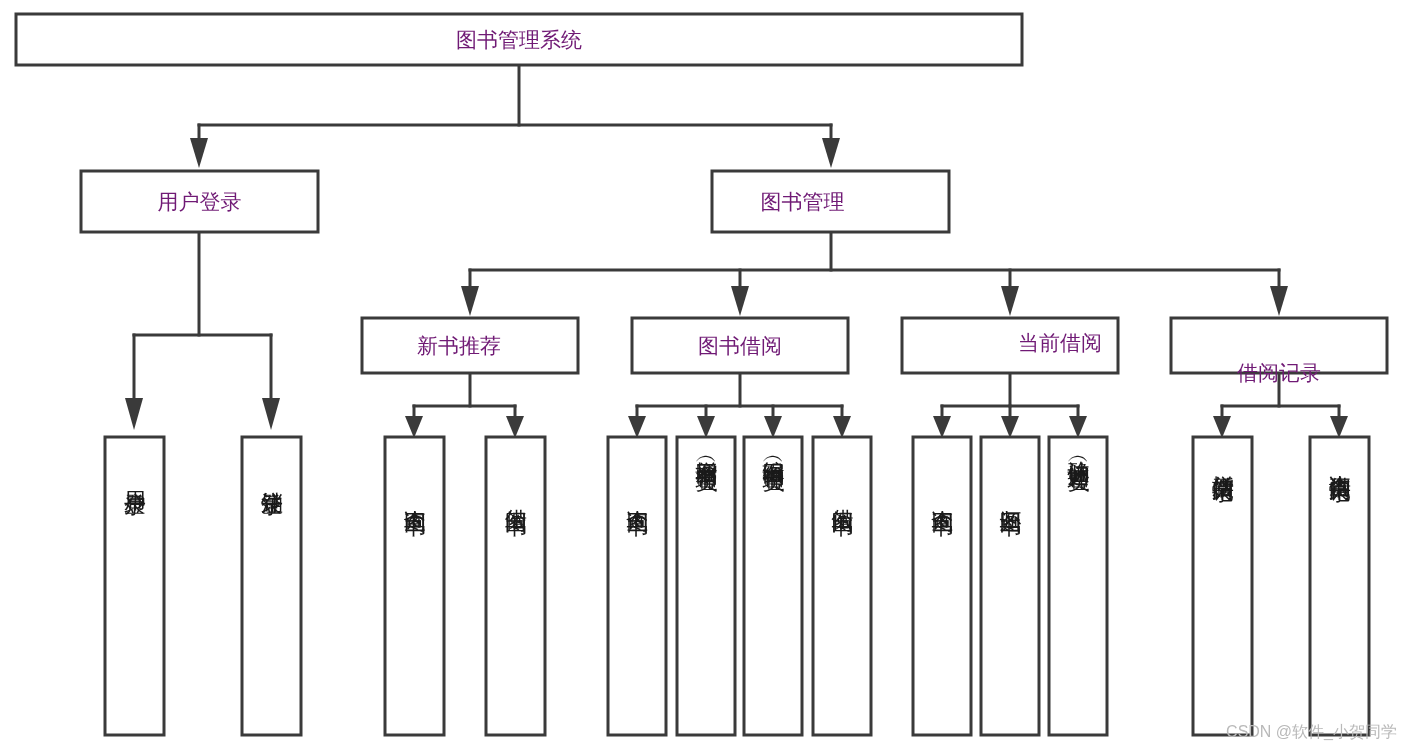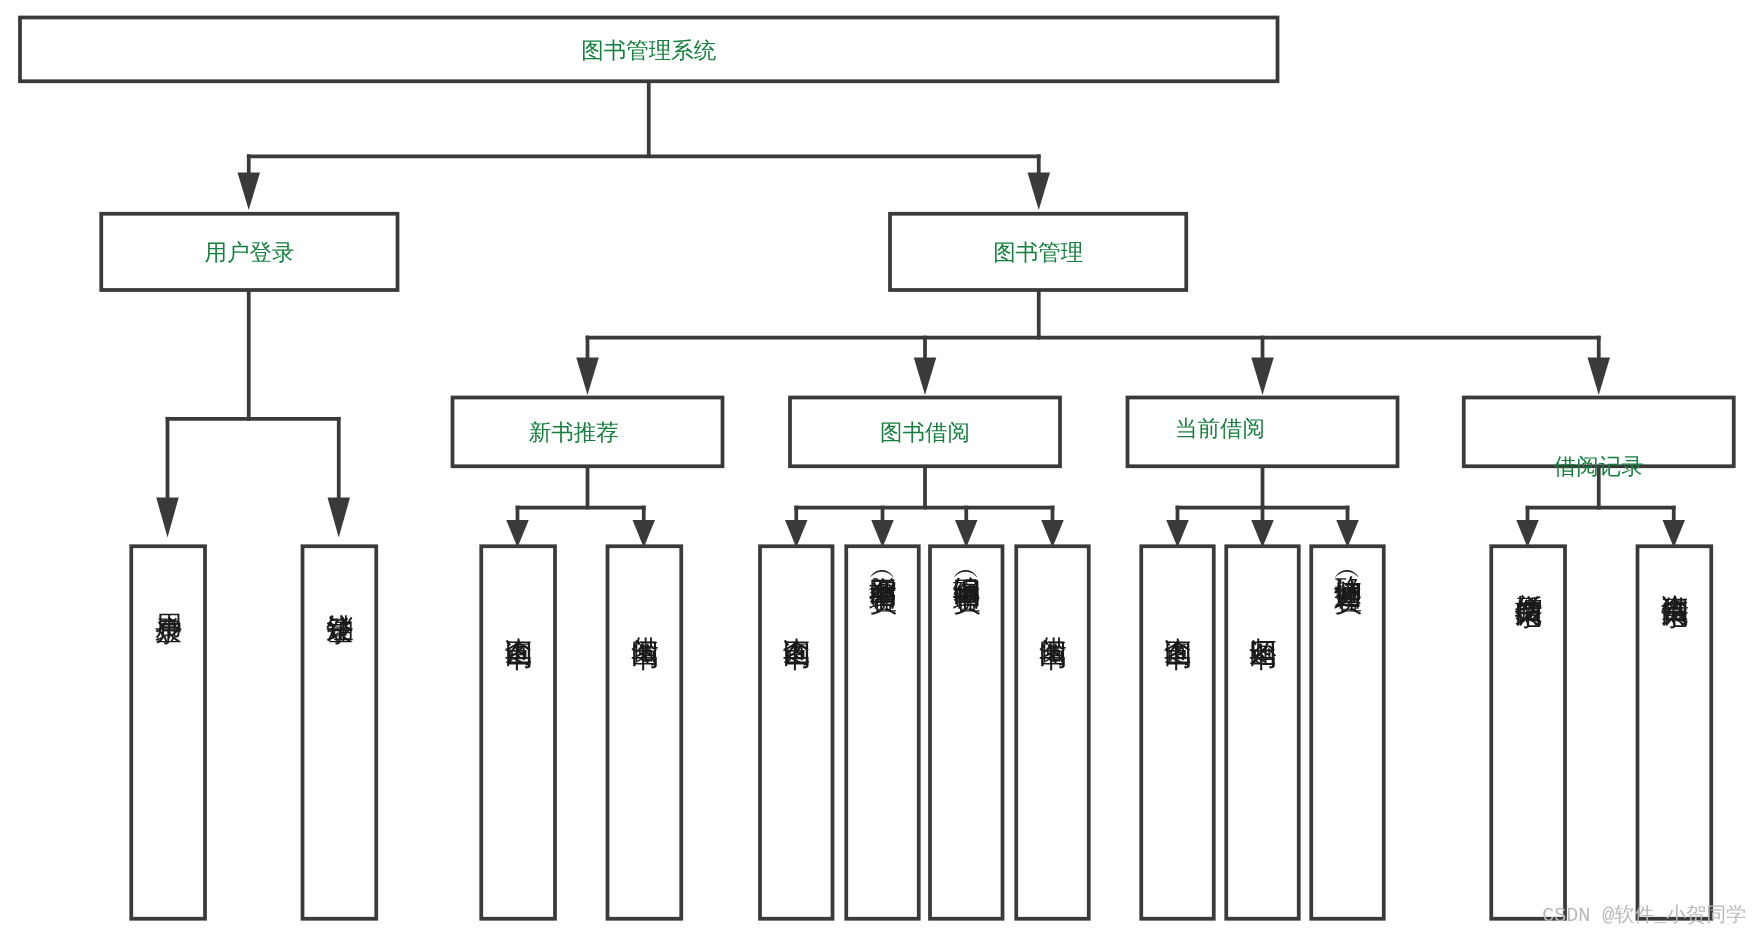--- a/index.html
+++ b/index.html
@@ -59,29 +59,29 @@
   }
   .hlabel-wrap {
     position: absolute;
     display: flex;
     align-items: center;
     justify-content: center;
     pointer-events: none;
   }
   .hlabel-text {
     font-family: Liberation Serif, serif;
-    font-size: 18px;
-    color: #15803d;
+    font-size: 21px;
+    color: #701a75;
     white-space: nowrap;
   }
   .watermark {
     position: absolute;
     right: 8px;
     bottom: 4px;
-    font-family: Liberation Mono, monospace;
+    font-family: Liberation Sans, sans-serif;
     font-size: 16px;
     color: #b9b9b9;
     white-space: nowrap;
     pointer-events: none;
   }
 </style>
 </head>
 <body>
 
 <div id="diagram-root">
@@ -192,33 +192,33 @@
   </svg>
 
   <div class="hlabel-wrap" style="left:16px; top:14px; width:1006px; height:51px;">
     <span class="hlabel-text">图书管理系统</span>
   </div>
 
   <div class="hlabel-wrap" style="left:81px; top:171px; width:237px; height:61px;">
     <span class="hlabel-text">用户登录</span>
   </div>
 
-  <div class="hlabel-wrap" style="left:712px; top:171px; width:237px; height:61px;">
+  <div class="hlabel-wrap" style="left:684px; top:171px; width:237px; height:61px;">
     <span class="hlabel-text">图书管理</span>
   </div>
 
   <div class="hlabel-wrap" style="left:362px; top:318px; width:194px; height:55px;">
     <span class="hlabel-text">新书推荐</span>
   </div>
 
   <div class="hlabel-wrap" style="left:632px; top:318px; width:216px; height:55px;justify-content:center;">
     <span class="hlabel-text">图书借阅</span>
   </div>
 
-  <div class="hlabel-wrap" style="left:868px; top:318px; width:216px; height:50px;">
+  <div class="hlabel-wrap" style="left:952px; top:318px; width:216px; height:50px;">
     <span class="hlabel-text">当前借阅</span>
   </div>
 
   <div class="hlabel-wrap" style="left:1171px; top:318px; width:216px; height:55px;margin-top:27px;">
     <span class="hlabel-text">借阅记录</span>
   </div>
 
   <div class="vlabel-wrap" style="left:105px; top:473px; width:59px; height:240px;">
     <span class="vlabel-text">用户登录</span>
   </div>

